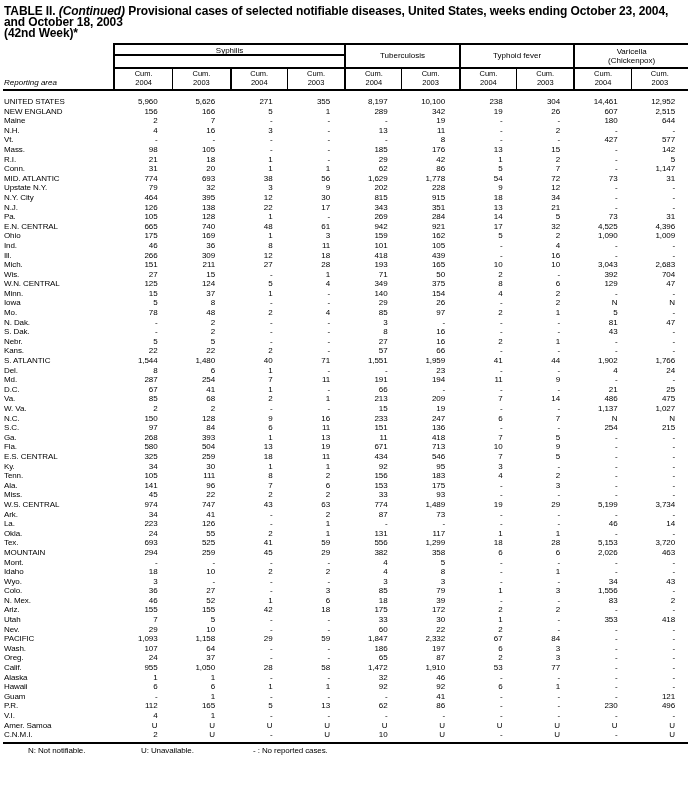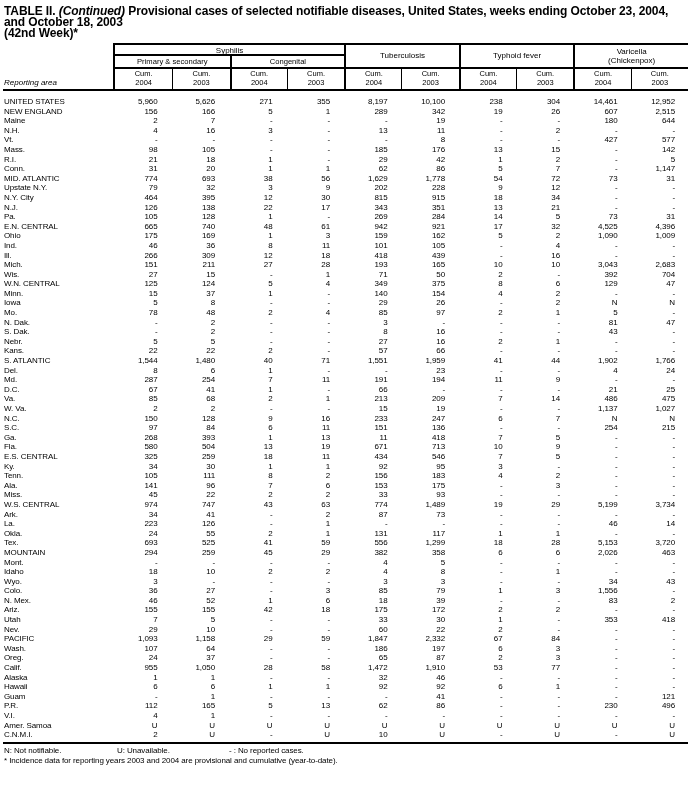--- a/index.html
+++ b/index.html
@@ -41,45 +41,41 @@
 
   
   .tbody { padding-top: 6px; padding-bottom: 2px; }
   .section + .section { }
   .row { display: flex; height: 9.6px; line-height: 9.6px; font-size: 8px; letter-spacing: -0.1px; }
   .c.label { width: 110px; padding-left: 1px; white-space: nowrap; }
   .c.num { flex: 1; text-align: right; padding-right: 13px; white-space: nowrap; }
 
   
   .foot { font-size: 8px; line-height: 10px; margin-top: 2px; padding-left: 1px; letter-spacing: -0.1px; }
-  .fn1 { display: inline-block; width: 97px; }
+  .fn1 { display: inline-block; width: 97px; margin-left: 24px; }
   .fn2 { display: inline-block; width: 112px; margin-left: 16px; }
 </style>
 </head>
 <body>
 
 <div class="page">
 
   <div class="title">
     <span>TABLE II. </span><span class="it">(Continued)</span><span> Provisional cases of selected notifiable diseases, United States, weeks ending October 23, 2004, and October 18, 2003</span><br>
     <span>(42nd Week)*</span>
   </div>
 
   <div class="table">
 
     <div class="thead">
       <div class="h-left">Reporting area</div>
       <div class="h-cols">
         <div class="grp-row">
           <div class="grp-syph">
             <div class="syph-title">Syphilis</div>
-            <div class="syph-subs">
-              <div class="sub">Primary &amp; secondary</div>
-              <div class="sub sub2">Congenital</div>
-            </div>
           </div>
           <div class="grp">Tuberculosis</div>
           <div class="grp">Typhoid fever</div>
           <div class="grp">
             <div>Varicella</div>
             <div>(Chickenpox)</div>
           </div>
         </div>
         <div class="cum-row">
             <div class="cum">
@@ -1020,16 +1016,15 @@
             <div class="c num">U</div>
           </div>
         </div>
       </div>
   </div>
 
   <div class="foot">
     <div>
       <span class="fn1">N: Not notifiable.</span><span class="fn2">U: Unavailable.</span><span>- : No reported cases.</span>
     </div>
-    <div>* Incidence data for reporting years 2003 and 2004 are provisional and cumulative (year-to-date).</div>
   </div>
 
 </div>
 
 </body></html>

